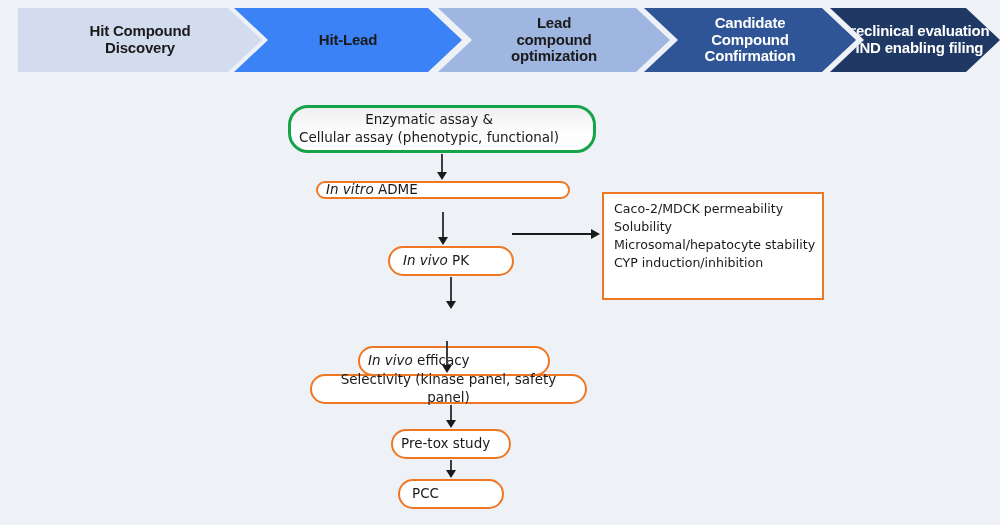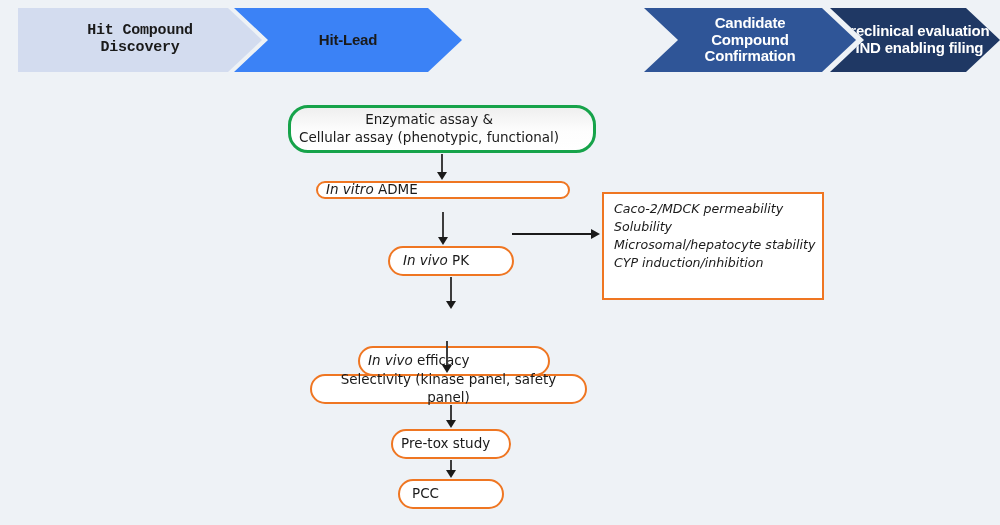--- a/index.html
+++ b/index.html
@@ -45,21 +45,20 @@
     position: relative;
     z-index: 2;
     display: block;
     white-space: pre-line;
   }
 
   .chev-1 {
     left: 0px;  width: 244px;
     background: #d3dcef;
     clip-path: polygon(0 0, 210px 0, 244px 50%, 210px 100%, 0 100%);
-    font-family: Liberation Mono, monospace;
   }
   .chev-2 {
     left: 216px; width: 228px;
     background: #3b82f6;
     clip-path: polygon(0 0, 194px 0, 228px 50%, 194px 100%, 0 100%, 34px 50%);
   }
   .chev-3 {
     left: 420px; width: 232px;
     background: #9fb6e0;
     clip-path: polygon(0 0, 198px 0, 232px 50%, 198px 100%, 0 100%, 34px 50%);
@@ -120,21 +119,21 @@
     height: 108px;
     background: #ffffff;
     border: 2px solid #ef7622;
     padding: 6px 8px 4px 10px;
     font-family: "DejaVu Sans", sans-serif;
     font-size: 12.6px;
     color: #1a1a1a;
     line-height: 1.44;
     text-align: left;
   }
-  #side-panel .sp-item { display: block; white-space: nowrap; font-style: italic; }
+  #side-panel .sp-item { display: block; white-space: nowrap; }
 
   
   .v-arrow {
     position: absolute;
     width: 14px;
     display: flex;
     flex-direction: column;
     align-items: center;
   }
   .v-arrow .shaft {
@@ -188,20 +187,25 @@
 
   <div class="chevron chev-1">
     <span class="ctext">Hit Compound
 Discovery</span>
   </div>
 
   <div class="chevron chev-2">
     <span class="ctext">Hit-Lead</span>
   </div>
 
+  <div class="chevron chev-3">
+    <span class="ctext">Lead
+compound
+optimization</span>
+  </div>
 
   <div class="chevron chev-4">
     <span class="ctext">Candidate
 Compound
 Confirmation</span>
   </div>
 
   <div class="chevron chev-5">
     <span class="ctext">Preclinical evaluation
 - IND enabling filing</span>

